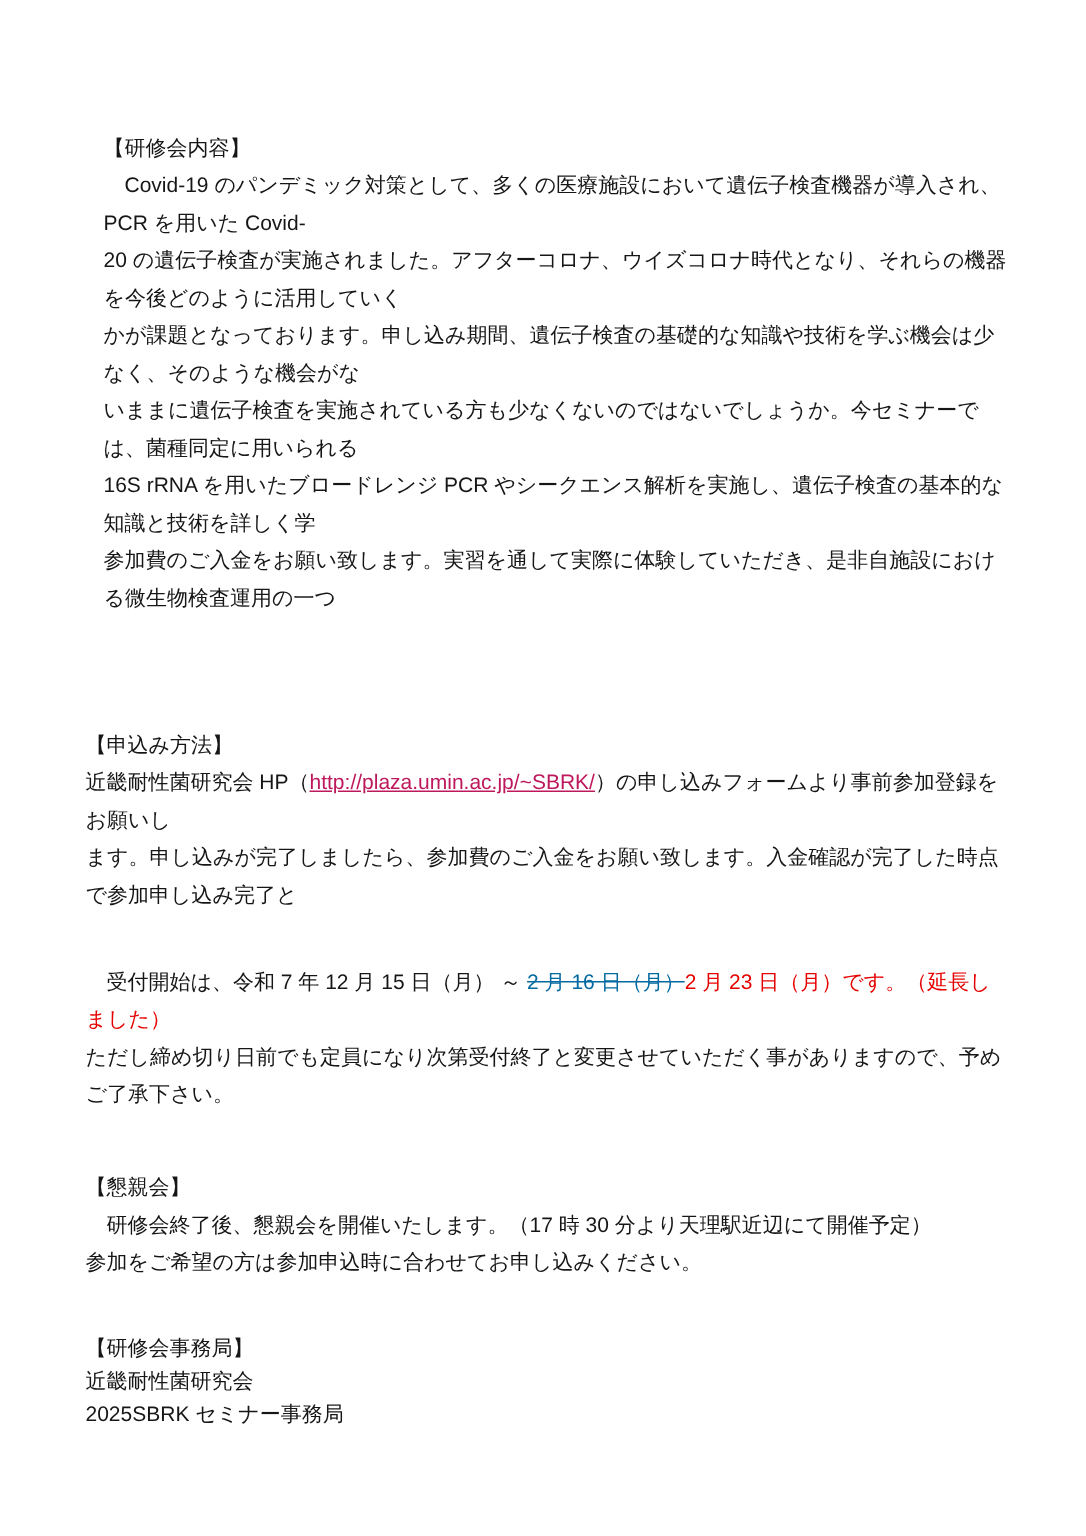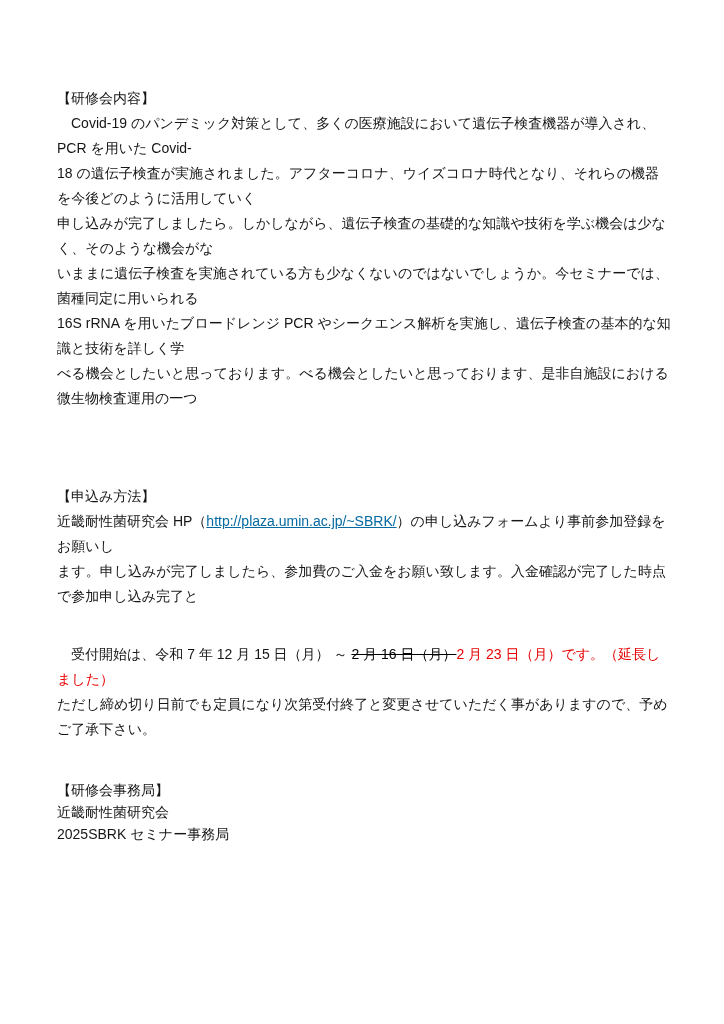--- a/index.html
+++ b/index.html
@@ -15,67 +15,72 @@
     overflow: hidden;
   }
   .content {
     position: absolute;
     left: 57px; top: 86px;
     width: 614px;
     color: #161616;
     font-size: 14px;
   }
   .content p { margin: 0; line-height: 25px; white-space: pre-wrap; }
-  .sec-training  { margin-bottom: 6px; }
+  .sec-training  { margin-bottom: 6px; margin-left: 12px; }
   .sec-apply     { margin-bottom: 8px; margin-top: 48px; }
   .sec-period    { margin-bottom: 12px; }
   .sec-social    { margin-bottom: 33px; }
   .sec-office p  { line-height: 22px; }
   .heading { font-weight: normal; }
   a.doc-link {
-    color: #0369a1;
+    color: #be185d;
     text-decoration: underline;
     cursor: pointer;
   }
   .strike {
     text-decoration: line-through;
-    color: #000000;
+    color: #0369a1;
   }
   .red-text { color: #e60000; }
 </style>
 </head>
 <body>
 
 <div class="page">
   <div class="content">
 
     <section class="sec-training">
       <p class="heading">【研修会内容】</p>
       <p>　Covid-19 のパンデミック対策として、多くの医療施設において遺伝子検査機器が導入され、PCR を用いた Covid-</p>
-      <p>18 の遺伝子検査が実施されました。アフターコロナ、ウイズコロナ時代となり、それらの機器を今後どのように活用していく</p>
-      <p>申し込みが完了しましたら。しかしながら、遺伝子検査の基礎的な知識や技術を学ぶ機会は少なく、そのような機会がな</p>
+      <p>20 の遺伝子検査が実施されました。アフターコロナ、ウイズコロナ時代となり、それらの機器を今後どのように活用していく</p>
+      <p>かが課題となっております。申し込み期間、遺伝子検査の基礎的な知識や技術を学ぶ機会は少なく、そのような機会がな</p>
       <p>いままに遺伝子検査を実施されている方も少なくないのではないでしょうか。今セミナーでは、菌種同定に用いられる</p>
       <p>16S rRNA を用いたブロードレンジ PCR やシークエンス解析を実施し、遺伝子検査の基本的な知識と技術を詳しく学</p>
-      <p>べる機会としたいと思っております。べる機会としたいと思っております、是非自施設における微生物検査運用の一つ</p>
+      <p>参加費のご入金をお願い致します。実習を通して実際に体験していただき、是非自施設における微生物検査運用の一つ</p>
       <p>&nbsp;</p>
     </section>
 
     <section class="sec-apply">
       <p class="heading">【申込み方法】</p>
       <p><span>近畿耐性菌研究会 HP（</span><a class="doc-link">http://plaza.umin.ac.jp/~SBRK/</a><span>）の申し込みフォームより事前参加登録をお願いし</span></p>
       <p>ます。申し込みが完了しましたら、参加費のご入金をお願い致します。入金確認が完了した時点で参加申し込み完了と</p>
       <p>&nbsp;</p>
     </section>
 
     <section class="sec-period">
       <p><span>　受付開始は、令和 7 年 12 月 15 日（月） ～ </span><span class="strike">2 月 16 日（月）</span><span class="red-text">2 月 23 日（月）です。（延長しました）</span></p>
       <p>ただし締め切り日前でも定員になり次第受付終了と変更させていただく事がありますので、予めご了承下さい。</p>
       <p>&nbsp;</p>
     </section>
 
+    <section class="sec-social">
+      <p class="heading">【懇親会】</p>
+      <p>　研修会終了後、懇親会を開催いたします。（17 時 30 分より天理駅近辺にて開催予定）</p>
+      <p>参加をご希望の方は参加申込時に合わせてお申し込みください。</p>
+    </section>
 
     <section class="sec-office">
       <p class="heading">【研修会事務局】</p>
       <p>近畿耐性菌研究会</p>
       <p>2025SBRK セミナー事務局</p>
 
     </section>
 
   </div>
 </div>

